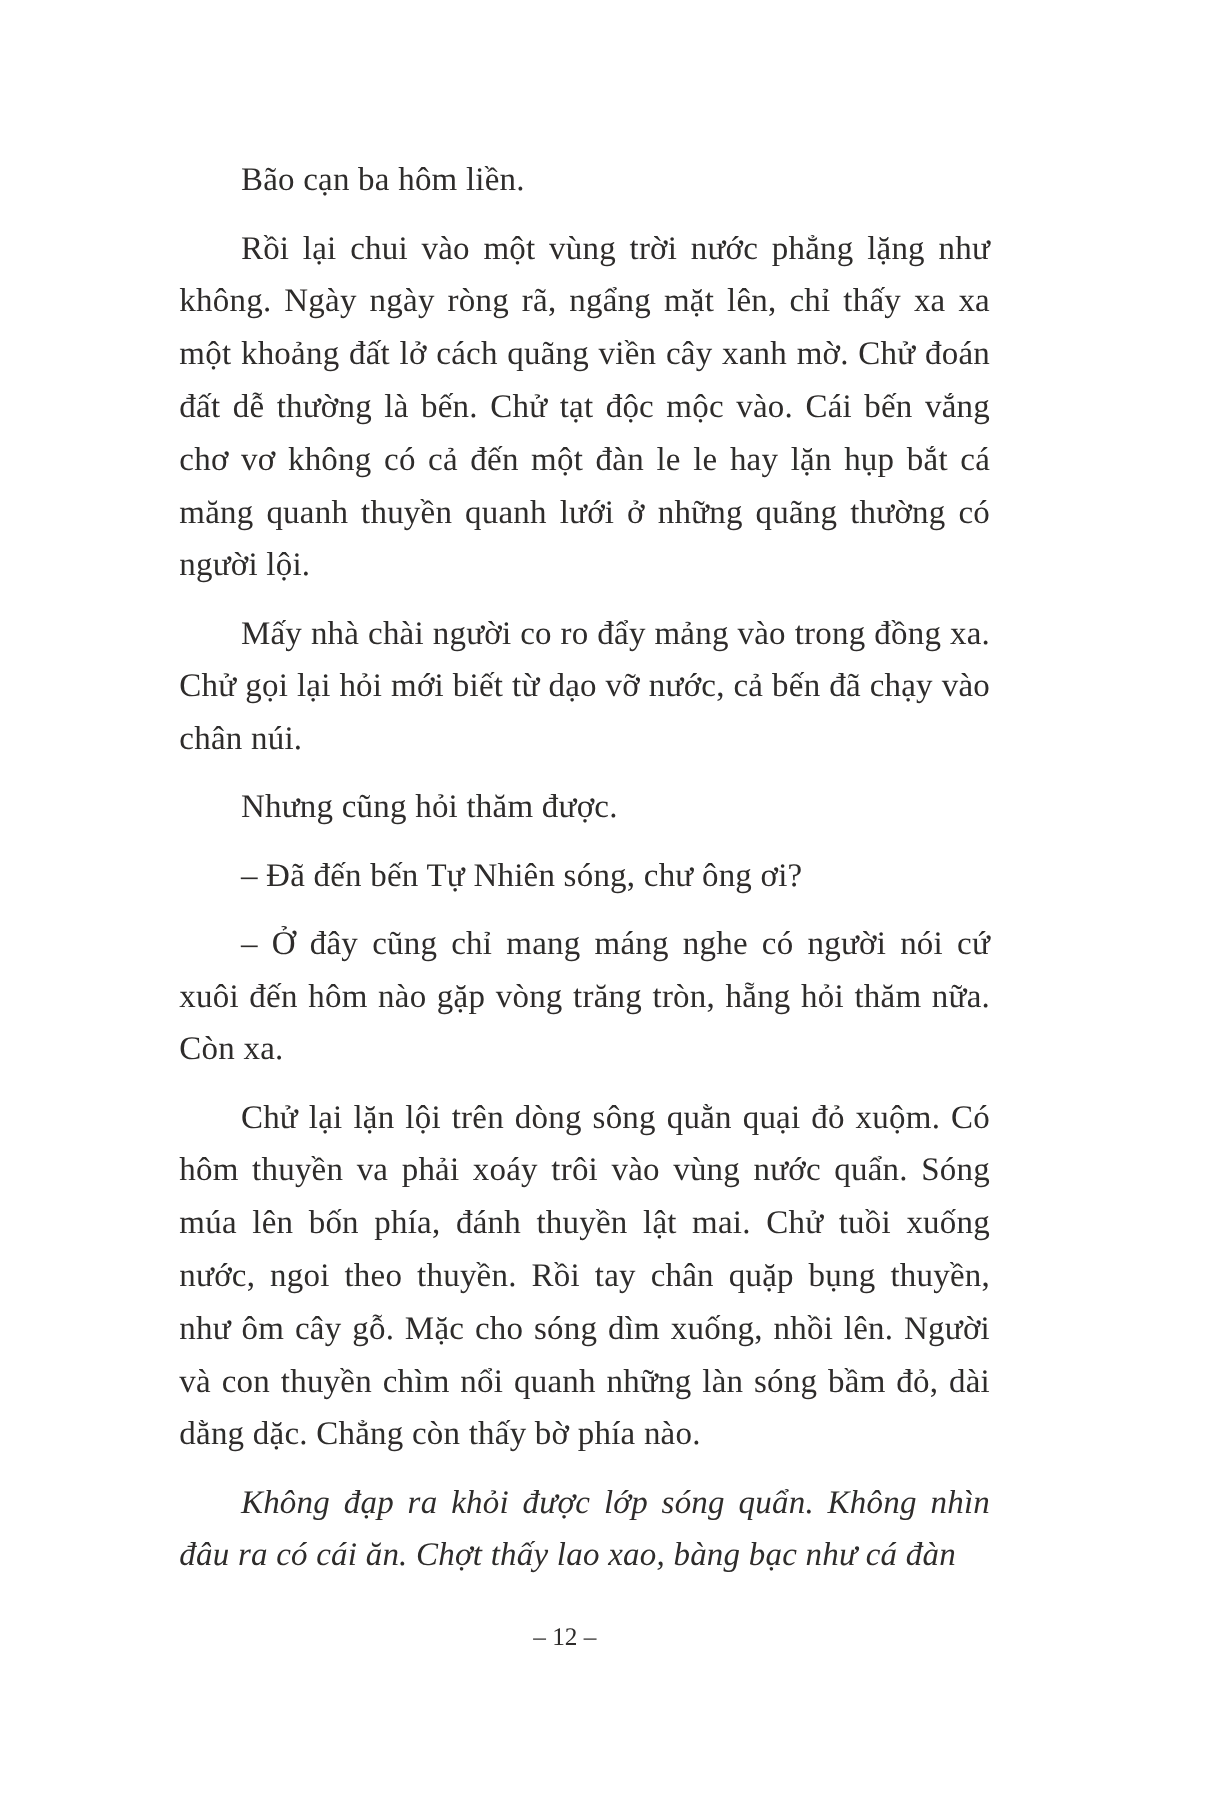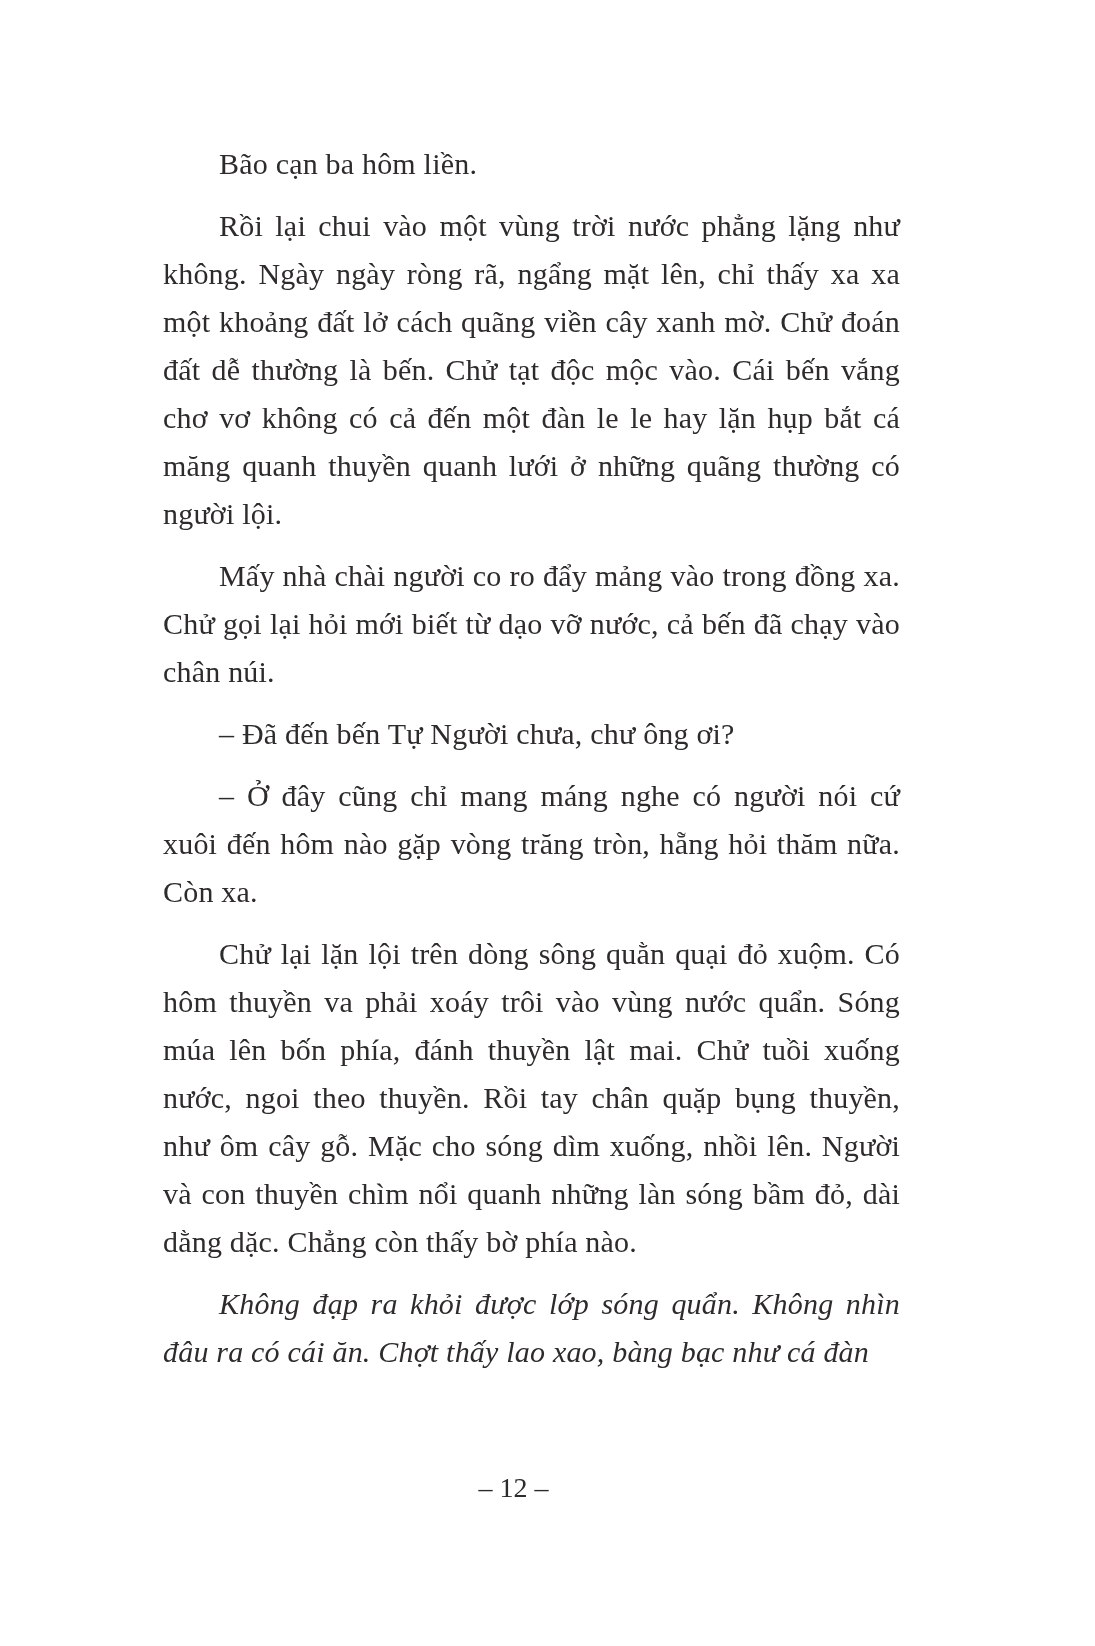--- a/index.html
+++ b/index.html
@@ -41,32 +41,33 @@
   .text-block p:last-child {
     margin-bottom: 0;
     font-style: italic;
   }
   .page-number {
     position: absolute;
     top: 1472px;
     left: 145px;
     width: 737px;
     text-align: center;
-    font-size: 28px;
+    font-size: 23px;
     line-height: 32px;
     color: #2e2c2b;
   }
 </style>
 </head>
 <body>
 
 <div class="page">
   <div class="text-block">
     <p>Bão cạn ba hôm liền.</p>
     <p>Rồi lại chui vào một vùng trời nước phẳng lặng như không. Ngày ngày ròng rã, ngẩng mặt lên, chỉ thấy xa xa một khoảng đất lở cách quãng viền cây xanh mờ. Chử đoán đất dễ thường là bến. Chử tạt độc mộc vào. Cái bến vắng chơ vơ không có cả đến một đàn le le hay lặn hụp bắt cá măng quanh thuyền quanh lưới ở những quãng thường có người lội.</p>
     <p>Mấy nhà chài người co ro đẩy mảng vào trong đồng xa. Chử gọi lại hỏi mới biết từ dạo vỡ nước, cả bến đã chạy vào chân núi.</p>
-    <p>– Đã đến bến Tự Người chưa, chư ông ơi?</p>
+    <p>Nhưng cũng hỏi thăm được.</p>
+    <p>– Đã đến bến Tự Nhiên sóng, chư ông ơi?</p>
     <p>– Ở đây cũng chỉ mang máng nghe có người nói cứ xuôi đến hôm nào gặp vòng trăng tròn, hẵng hỏi thăm nữa. Còn xa.</p>
     <p>Chử lại lặn lội trên dòng sông quằn quại đỏ xuộm. Có hôm thuyền va phải xoáy trôi vào vùng nước quẩn. Sóng múa lên bốn phía, đánh thuyền lật mai. Chử tuồi xuống nước, ngoi theo thuyền. Rồi tay chân quặp bụng thuyền, như ôm cây gỗ. Mặc cho sóng dìm xuống, nhồi lên. Người và con thuyền chìm nổi quanh những làn sóng bầm đỏ, dài dằng dặc. Chẳng còn thấy bờ phía nào.</p>
     <p>Không đạp ra khỏi được lớp sóng quẩn. Không nhìn đâu ra có cái ăn. Chợt thấy lao xao, bàng bạc như cá đàn</p>
   </div>
   <div class="page-number">– 12 –</div>
 </div>
 
 </body></html>

